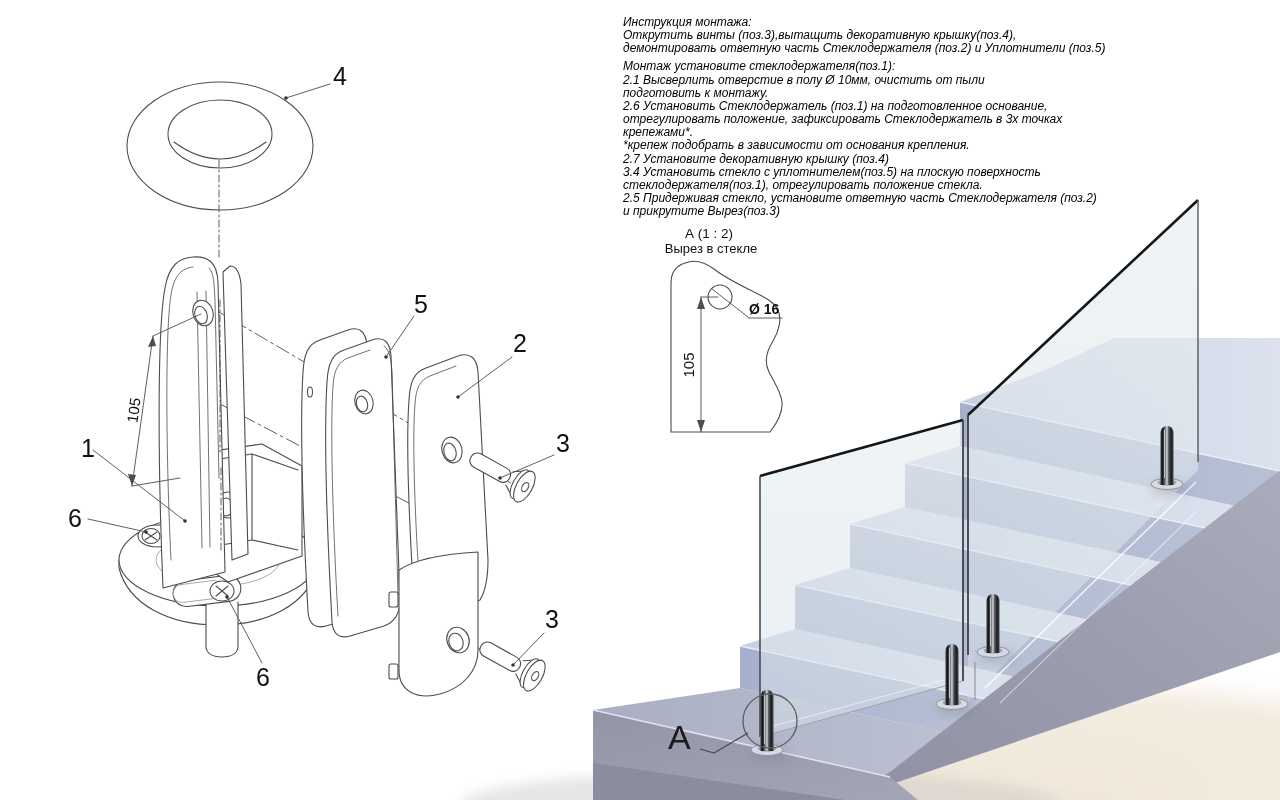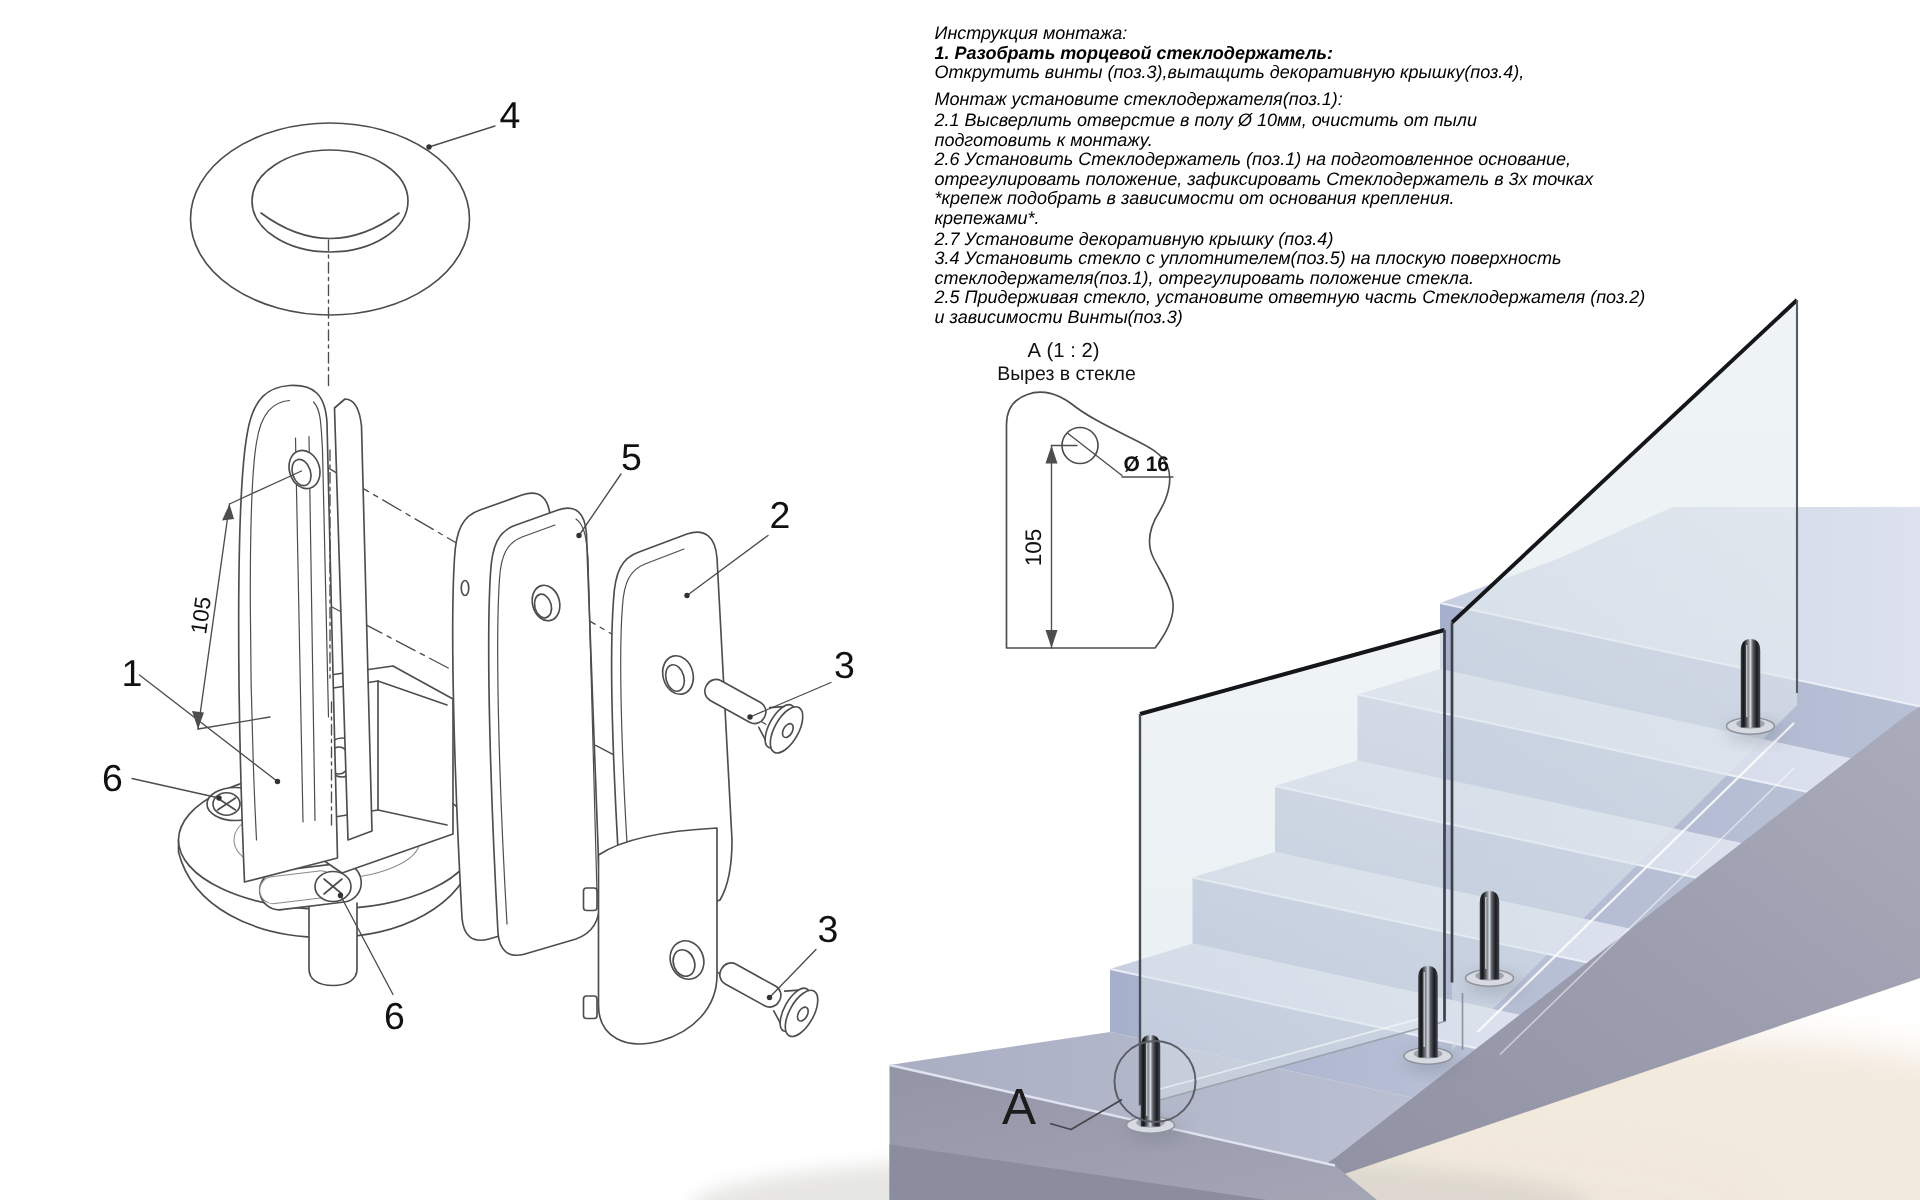--- a/index.html
+++ b/index.html
@@ -321,30 +321,30 @@
     <g stroke-width="0.9">
       <line x1="712" y1="289" x2="748" y2="317"></line>
       <line x1="748" y1="318" x2="782" y2="318"></line>
     </g>
     <text class="diamtext" x="749" y="314" stroke="none">Ø 16</text>
   </g>
 </svg>
 
   <div class="instructions">
     <div class="ins-line">Инструкция монтажа:</div>
-    <div class="ins-line ins-bold">1. Разобрать  торцевой стеклодержатель:</div>
     <div class="ins-line">Открутить винты (поз.3),вытащить декоративную крышку(поз.4),</div>
+    <div class="ins-line">демонтировать ответную часть Стеклодержателя (поз.2) и Уплотнители (поз.5)</div>
     <div class="ins-gap"></div>
     <div class="ins-line">Монтаж  установите стеклодержателя(поз.1):</div>
     <div class="ins-line">2.1 Высверлить отверстие в полу Ø 10мм, очистить от пыли</div>
     <div class="ins-line">подготовить к монтажу.</div>
     <div class="ins-line">2.6 Установить Стеклодержатель (поз.1) на подготовленное основание,</div>
     <div class="ins-line">отрегулировать положение, зафиксировать Стеклодержатель в 3х точках</div>
+    <div class="ins-line">крепежами*.</div>
     <div class="ins-line"> *крепеж подобрать в зависимости от основания крепления.</div>
-    <div class="ins-line">крепежами*.</div>
     <div class="ins-line">2.7  Установите декоративную крышку (поз.4)</div>
     <div class="ins-line">3.4 Установить стекло с уплотнителем(поз.5) на плоскую поверхность</div>
     <div class="ins-line">стеклодержателя(поз.1), отрегулировать положение стекла.</div>
     <div class="ins-line">2.5 Придерживая стекло, установите ответную часть Стеклодержателя (поз.2)</div>
-    <div class="ins-line">и зависимости Винты(поз.3)</div>
+    <div class="ins-line">и прикрутите Вырез(поз.3)</div>
   </div>
 
 </div>
 
 </body></html>

